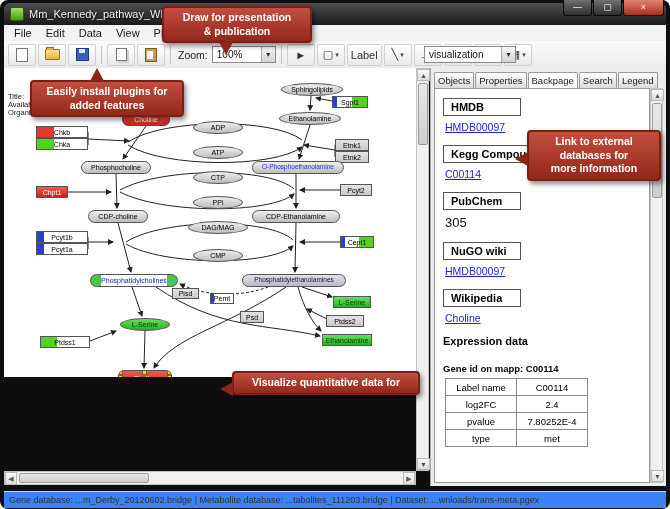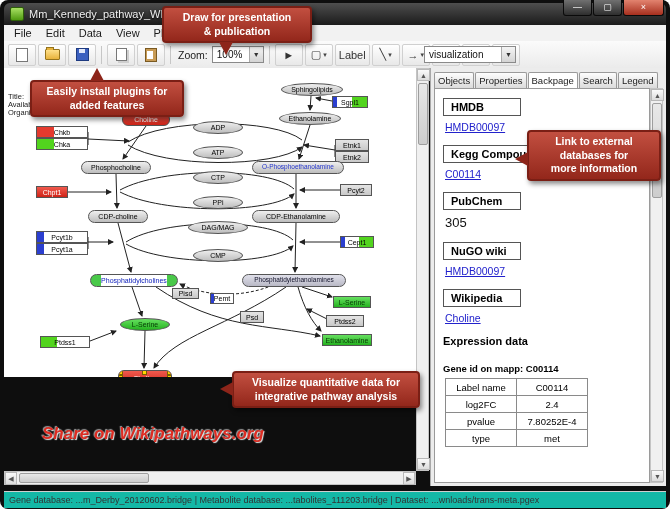--- a/index.html
+++ b/index.html
@@ -18,21 +18,21 @@
   .menubar{position:absolute;left:4px;right:4px;top:25px;height:16px;background:#f2f2f2;display:flex;align-items:center;padding-left:3px;border-bottom:1px solid #dddddd;}
   .menu-item{font-size:11px;color:#1a1a1a;padding:1px 7px;}
   .toolbar{position:absolute;left:4px;right:4px;top:41px;height:27px;background:linear-gradient(#fbfbfb,#ebebeb);border-bottom:1px solid #b3b3b3;display:flex;align-items:center;padding:0 4px;gap:2px;}
   .tbtn{height:20px;min-width:20px;display:flex;align-items:center;justify-content:center;border:1px solid #d0d0d0;border-radius:2px;font-size:11px;color:#333;background:linear-gradient(#ffffff,#e8e8e8);padding:0 3px;gap:2px;}
   .tbtn .caret{font-size:7px;color:#444;}
   .tbtn .glyph{pointer-events:none;}
   .tsep{width:1px;height:18px;background:#c6c6c6;margin:0 3px;}
   .zoom-label{font-size:10.5px;color:#222;margin:0 2px 0 2px;}
   .combo{height:17px;background:#fff;border:1px solid #8a8a8a;display:flex;align-items:center;font-size:10px;color:#111;padding-left:4px;box-sizing:border-box;}
   .combo .arrow{margin-left:auto;width:13px;height:100%;background:linear-gradient(#f4f4f4,#d4d4d4);border-left:1px solid #aaa;display:flex;align-items:center;justify-content:center;font-size:7px;color:#333;}
-  .zoom-combo{width:52px;}
+  .zoom-combo{width:64px;}
   .viz-combo{position:absolute;left:420px;top:5px;width:92px;}
   
   .ic-page{width:10px;height:12px;background:#fff;border:1px solid #777;}
   .ic-folder{width:13px;height:9px;background:linear-gradient(#ffe08a,#e8b33c);border:1px solid #96741c;border-radius:1px;position:relative;}
   .ic-folder:before{content:"";position:absolute;left:0;top:-3px;width:6px;height:2px;background:#e8b33c;border:1px solid #96741c;border-bottom:none;}
   .ic-disk{width:11px;height:11px;background:#3a5fbf;border:1px solid #1e3a80;position:relative;}
   .ic-disk:before{content:"";position:absolute;left:2px;top:0;width:6px;height:4px;background:#dfe6f8;}
   .ic-copy{width:9px;height:11px;background:#fff;border:1px solid #777;box-shadow:2px 2px 0 #cfcfcf;}
   .ic-paste{width:10px;height:12px;background:#c89b55;border:1px solid #7a5a22;position:relative;}
   .ic-paste:before{content:"";position:absolute;left:1px;top:2px;width:6px;height:8px;background:#fff;}
@@ -77,21 +77,21 @@
   .bp-section{margin-bottom:11px;}
   .bp-header{display:inline-block;border:1px solid #555;background:#fff;font-weight:bold;font-size:11px;color:#000;padding:2px 7px;min-width:62px;margin-bottom:5px;}
   .bp-link{font-size:10.5px;color:#2222cc;text-decoration:underline;display:block;margin-left:2px;}
   .bp-value{font-size:13px;color:#111;display:block;margin-left:2px;}
   .expr-title{font-weight:bold;font-size:11px;color:#000;margin:2px 0 16px 0;}
   .gene-line{font-weight:bold;font-size:9.5px;color:#000;margin:0 0 4px 0;}
   table.expr{border-collapse:collapse;margin-left:2px;}
   table.expr td{border:1px solid #8a8a8a;font-size:9.5px;color:#000;text-align:center;padding:2px 6px;min-width:58px;height:12px;}
 
   
-  .statusbar{position:absolute;left:4px;right:4px;top:491px;height:16px;background:#14b8a6;border-top:1px solid #cfcfcf;display:flex;align-items:center;font-size:9px;color:#333;padding-left:5px;white-space:nowrap;overflow:hidden;}
+  .statusbar{position:absolute;left:4px;right:4px;top:491px;height:16px;background:#3b82f6;border-top:1px solid #cfcfcf;display:flex;align-items:center;font-size:9px;color:#333;padding-left:5px;white-space:nowrap;overflow:hidden;}
 
   
   .callout{position:absolute;z-index:60;background:linear-gradient(#c24f40,#93271b);border:2px solid #7a1f15;border-radius:4px;color:#fff;font-weight:bold;font-size:10.5px;text-align:center;padding:3px 4px;box-shadow:2px 3px 5px rgba(0,0,0,.45);line-height:1.3;}
   .pt{position:absolute;width:0;height:0;}
   .pt-down{bottom:-14px;border-left:7px solid transparent;border-right:7px solid transparent;border-top:13px solid #8d251a;}
   .pt-up{top:-14px;border-left:7px solid transparent;border-right:7px solid transparent;border-bottom:13px solid #8d251a;}
   .pt-left{left:-14px;border-top:7px solid transparent;border-bottom:7px solid transparent;border-right:13px solid #8d251a;}
   .share{position:absolute;left:42px;top:424px;z-index:40;font-size:17px;font-style:italic;font-weight:bold;color:#dd2c22;text-shadow:1px 1px 1px rgba(255,255,255,.9),-1px -1px 1px rgba(255,255,255,.6);}
 </style>
 </head>
@@ -343,17 +343,15 @@
     <div class="pt pt-up" style="left:58px;"></div>
   </div>
   <div class="callout" style="left:527px;top:130px;width:122px;">
     <div>Link  to external</div>
     <div>databases  for</div>
     <div>more information</div>
     <div class="pt pt-left" style="top:20px;"></div>
   </div>
   <div class="callout" style="left:232px;top:371px;width:176px;">
     <div>Visualize quantitative data  for</div>
-    <div>integrative pathway analysis</div>
     <div class="pt pt-left" style="top:9px;"></div>
   </div>
-  <div class="share">Share on Wikipathways.org</div>
 </div>
 
 </body></html>

